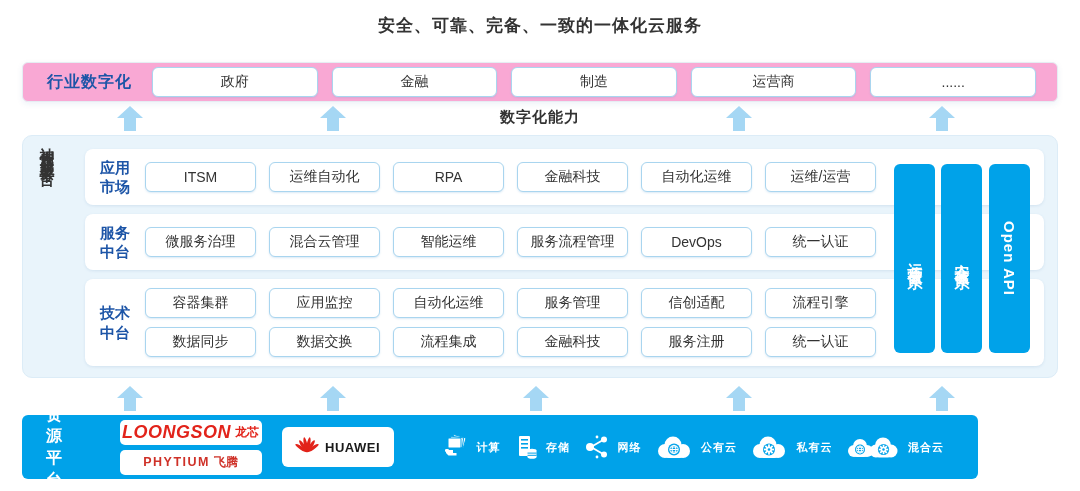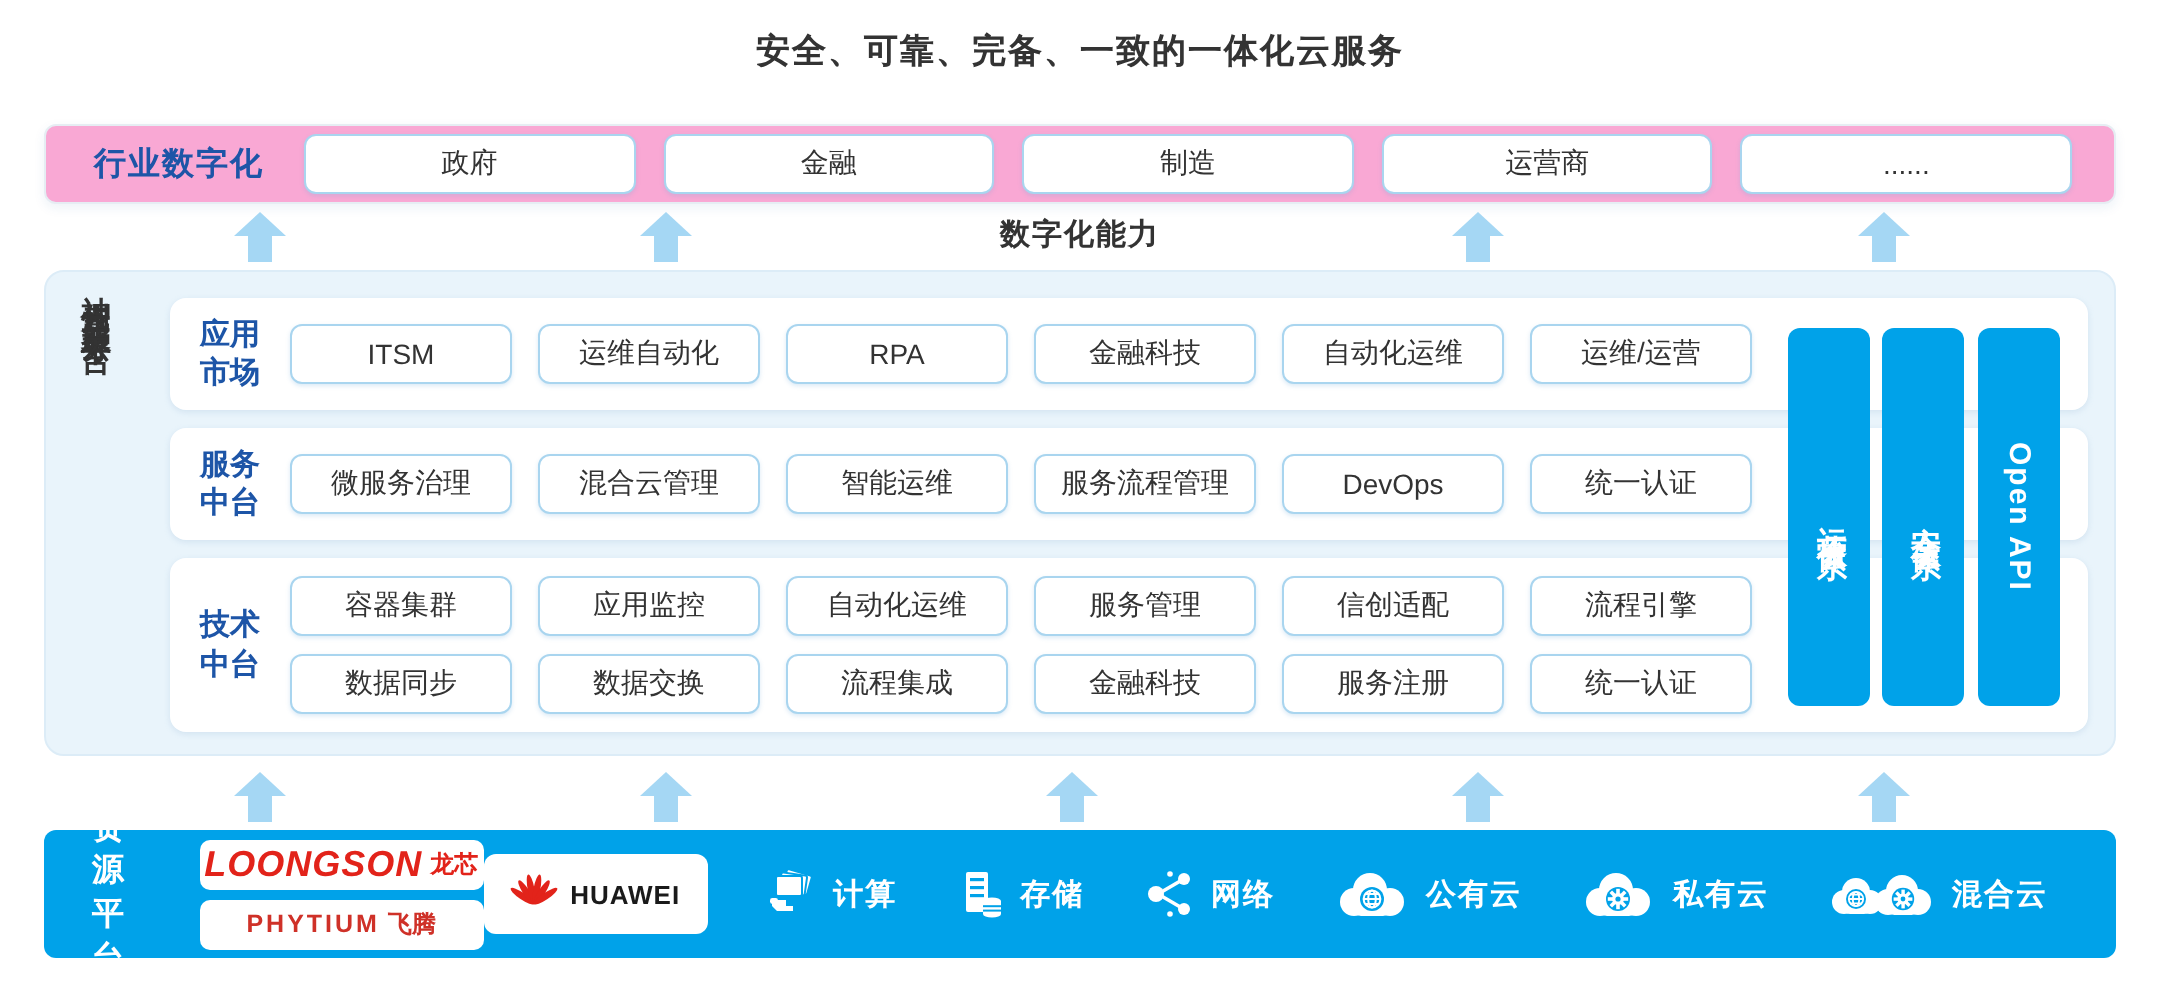--- a/index.html
+++ b/index.html
@@ -60,38 +60,38 @@
   .row-items-col .row-items{margin-right:0;}
 
   .pillar{position:absolute;top:28px;width:41px;height:189px;background:var(--accent);
     border-radius:6px;display:flex;align-items:center;justify-content:center;
     writing-mode:vertical-rl;color:#fff;font-size:15px;font-weight:bold;letter-spacing:4px;}
   .pillar.p0{left:871px;}
   .pillar.p1{left:918px;}
   .pillar.p2{left:966px;letter-spacing:1px;}
 
   
-  .resource-bar{position:absolute;left:22px;top:415px;width:1036px;height:64px;
-    background:var(--accent);border-radius:6px;display:flex;align-items:center;}
+  .resource-bar{position:absolute;left:22px;top:415px;width:956px;height:64px;
+    background:var(--accent);border-radius:6px;display:flex;align-items:center;gap:20px;}
   .resource-label{margin-left:24px;font-size:16px;font-weight:bold;color:#fff;line-height:1.35;}
   .resource-label span{display:inline-block;width:2.1em;letter-spacing:1px;}
   .vendor-col{margin-left:20px;display:flex;flex-direction:column;gap:5px;width:142px;}
   .vendor-pill{height:25px;background:#fff;border-radius:5px;display:flex;
     align-items:center;justify-content:center;gap:4px;}
   .loongson-name{font-size:18px;font-weight:bold;font-style:italic;color:var(--red);letter-spacing:.5px;}
   .loongson-cn{font-size:12px;font-weight:bold;color:var(--red);}
   .phytium-name{font-size:12.5px;font-weight:bold;color:#cf3128;letter-spacing:1.5px;}
   .phytium-cn{font-size:12px;font-weight:bold;color:#cf3128;}
   .huawei-pill{width:112px;height:40px;background:#fff;border-radius:6px;
     display:flex;align-items:center;justify-content:center;gap:6px;}
   .huawei-name{font-size:13px;font-weight:bold;color:#1a1a1a;letter-spacing:.5px;}
   .resources{flex:1;display:flex;align-items:center;justify-content:space-between;
     padding:0 34px 0 28px;}
   .resource-item{display:flex;align-items:center;gap:7px;}
-  .resource-item .rlabel{font-size:15px;font-weight:bold;color:#fff;letter-spacing:1px;}
+  .resource-item .rlabel{font-size:11px;font-weight:bold;color:#fff;letter-spacing:1px;}
   .ricon{display:block;}
 </style>
 </head>
 <body>
 
 <div class="page">
 
   <div class="main-title">安全、可靠、完备、一致的一体化云服务</div>
 
   <div class="industry-bar">

